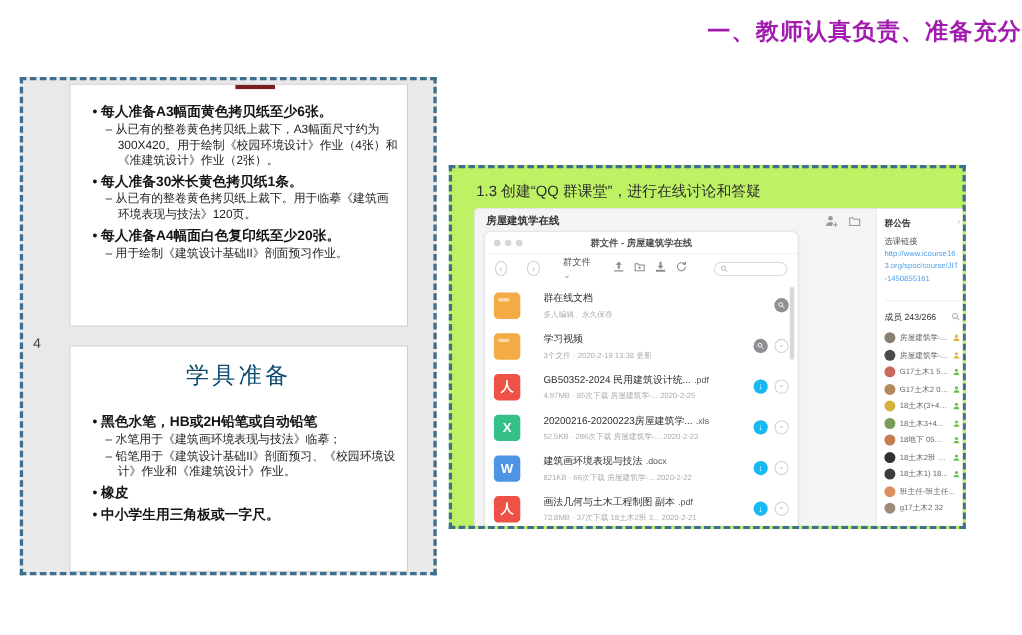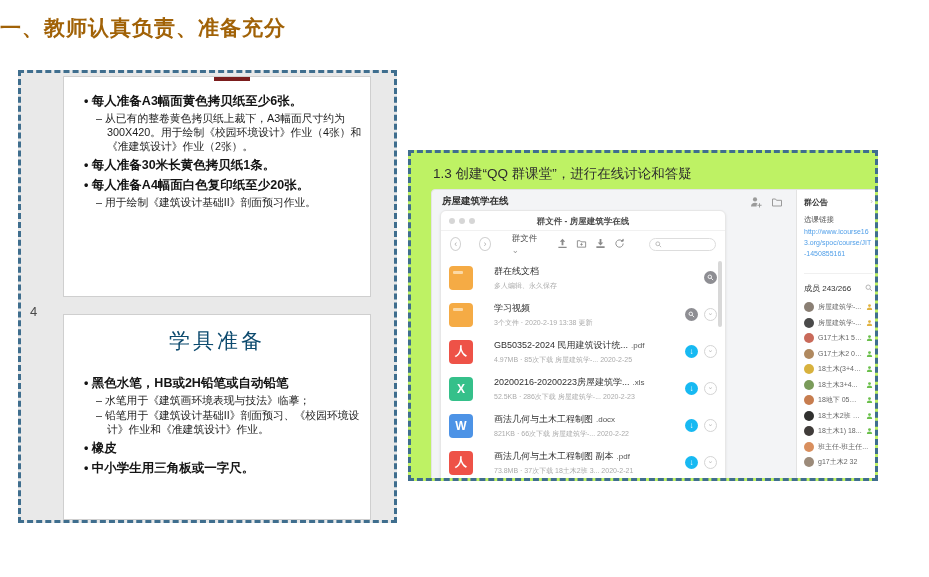--- a/index.html
+++ b/index.html
@@ -1,21 +1,21 @@
 <!DOCTYPE html>
 <html><head>
 <meta charset="utf-8">
 <style>
   * { margin:0; padding:0; box-sizing:border-box; }
   html,body { width:929px; height:577px; background:#ffffff; overflow:hidden;
               font-family:"Liberation Sans", sans-serif; }
 
   
-  .page-title { position:absolute; left:0; top:14px; width:929px; text-align:left;
-                font-size:21px; font-weight:bold; color:#a16207; letter-spacing:1px; }
+  .page-title { position:absolute; left:0; top:14px; width:929px; text-align:right;
+                font-size:21px; font-weight:bold; color:#a21caf; letter-spacing:1px; }
 
   
   .slide-pane { position:absolute; left:18px; top:70px; width:379px; height:453px;
                 border:3px dashed #3f6e8e; background:#e9e9e9; overflow:hidden; }
   .thumb { position:absolute; left:42px; width:308px; background:#fff;
            border:1px solid #cfcfcf; overflow:hidden; color:#141414; }
   .thumb1 { top:3px; height:221px; }
   .thumb2 { top:241px; height:206px; }
   .frag { position:absolute; left:150px; top:0; width:36px; height:4px; background:#7b1d1d; }
   .thumb-body { padding:12px 8px 0 16px; }
@@ -122,20 +122,21 @@
 <div class="page-title">一、教师认真负责、准备充分</div>
 
 <div class="slide-pane">
 
   <div class="thumb thumb1">
     <div class="frag"></div>
     <div class="thumb-body">
       <div class="b">每人准备A3幅面黄色拷贝纸至少6张。</div>
       <div class="s">从已有的整卷黄色拷贝纸上裁下，A3幅面尺寸约为300X420。用于绘制《校园环境设计》作业（4张）和《准建筑设计》作业（2张）。</div>
       <div class="b">每人准备30米长黄色拷贝纸1条。</div>
+      <div class="s">从已有的整卷黄色拷贝纸上裁下。用于临摹《建筑画环境表现与技法》120页。</div>
       <div class="b">每人准备A4幅面白色复印纸至少20张。</div>
       <div class="s">用于绘制《建筑设计基础II》剖面预习作业。</div>
     </div>
   </div>
 
   <div class="slide-num">4</div>
 
   <div class="thumb thumb2">
     <div class="thumb-title">学具准备</div>
     <div class="thumb-body">
@@ -258,21 +259,21 @@
             <div class="fmeta">52.5KB · 286次下载  房屋建筑学-...  2020-2-23</div>
             </div>
           <div class="facts">
               <span class="act download"></span>
               <span class="act chev"></span>
             </div>
         </div>
         <div class="frow">
           <div class="ficon docx">W</div>
           <div class="fmain">
-              <div class="fname"><span>画法几何与土木工程制图</span><span class="fext">.docx</span></div>
+              <div class="fname"><span>建筑画环境表现与技法</span><span class="fext">.docx</span></div>
             <div class="fmeta">821KB · 66次下载  房屋建筑学-...  2020-2-22</div>
             </div>
           <div class="facts">
               <span class="act download"></span>
               <span class="act chev"></span>
             </div>
         </div>
         <div class="frow">
           <div class="ficon pdf">人</div>
           <div class="fmain">

